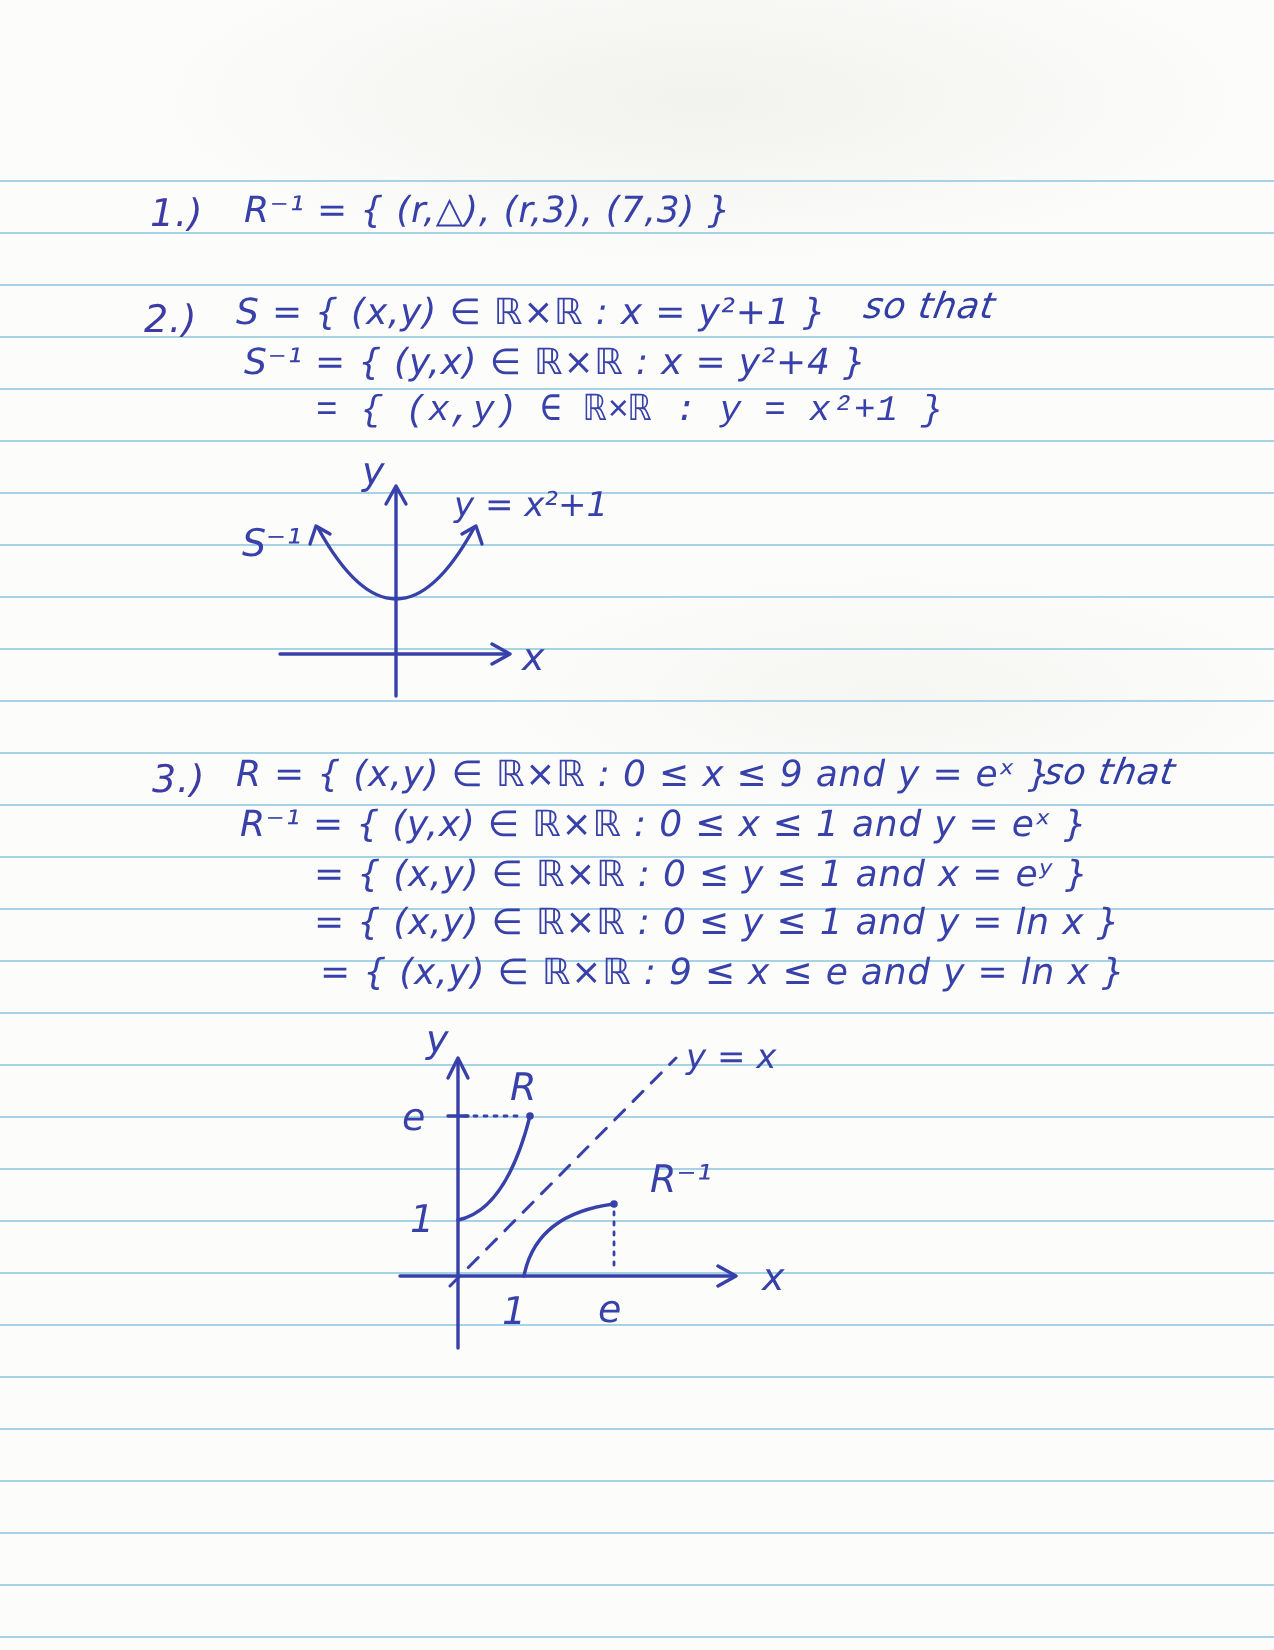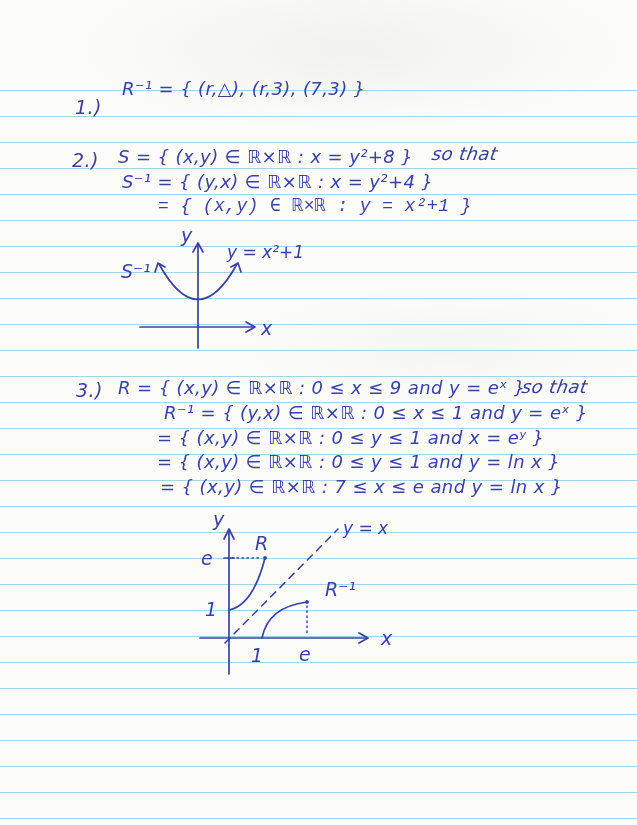--- a/index.html
+++ b/index.html
@@ -37,24 +37,24 @@
     fill:#3741a9;
   }
 </style>
 </head>
 <body>
 
 <div class="paper">
   <div class="ruling"></div>
 
   <div class="hw num" style="left:75px;top:96px;">1.)</div>
-  <div class="hw" style="left:122px;top:78px;font-style:italic;">R⁻¹ = { (r,△), (r,3), (7,3) }</div>
+  <div class="hw" style="left:122px;top:95px;font-style:italic;">R⁻¹ = { (r,△), (r,3), (7,3) }</div>
 
   <div class="hw num" style="left:72px;top:149px;">2.)</div>
-  <div class="hw" style="left:118px;top:146px;">S = { (x,y) ∈ ℝ×ℝ : x = y²+8 }</div>
+  <div class="hw" style="left:118px;top:146px;">S = { (x,y) ∈ ℝ×ℝ : x = y²+1 }</div>
   <div class="hw sothat" style="left:432px;top:143px;">so that</div>
   <div class="hw" style="left:122px;top:171px;">S⁻¹ = { (y,x) ∈ ℝ×ℝ : x = y²+4 }</div>
   <div class="hw" style="left:158px;top:196px;font-family:Liberation Mono, monospace;">= { (x,y) ∈ ℝ×ℝ : y = x²+1 }</div>
 
   <svg style="position:absolute;left:105px;top:226px;" width="235" height="128" viewBox="0 0 235 128">
     <g stroke="#3741a9" stroke-width="1.7" fill="none" stroke-linecap="round" stroke-linejoin="round">
 
       <path d="M93,18 L93,122"></path>
       <path d="M88,26 L93,17 L98,26"></path>
 
@@ -67,24 +67,24 @@
     </g>
     <text x="76" y="16" font-size="19">y</text>
     <text x="156" y="109" font-size="19">x</text>
     <text x="16" y="52" font-size="19">S⁻¹</text>
     <text x="122" y="32" font-size="17">y = x²+1</text>
   </svg>
 
   <div class="hw num" style="left:76px;top:379px;">3.)</div>
   <div class="hw" style="left:118px;top:377px;">R = { (x,y) ∈ ℝ×ℝ : 0 ≤ x ≤ 9 and y = eˣ }</div>
   <div class="hw sothat" style="left:522px;top:376px;">so that</div>
-  <div class="hw" style="left:120px;top:402px;margin-left:44px;">R⁻¹ = { (y,x) ∈ ℝ×ℝ : 0 ≤ x ≤ 1 and y = eˣ }</div>
+  <div class="hw" style="left:120px;top:402px;">R⁻¹ = { (y,x) ∈ ℝ×ℝ : 0 ≤ x ≤ 1 and y = eˣ }</div>
   <div class="hw" style="left:157px;top:427px;">= { (x,y) ∈ ℝ×ℝ : 0 ≤ y ≤ 1 and x = eʸ }</div>
   <div class="hw" style="left:157px;top:451px;">= { (x,y) ∈ ℝ×ℝ : 0 ≤ y ≤ 1 and y = ln x }</div>
-  <div class="hw" style="left:160px;top:476px;">= { (x,y) ∈ ℝ×ℝ : 7 ≤ x ≤ e and y = ln x }</div>
+  <div class="hw" style="left:160px;top:476px;">= { (x,y) ∈ ℝ×ℝ : 9 ≤ x ≤ e and y = ln x }</div>
 
   <svg style="position:absolute;left:175px;top:512px;" width="250" height="170" viewBox="0 0 250 170">
     <g stroke="#3741a9" stroke-width="1.7" fill="none" stroke-linecap="round" stroke-linejoin="round">
 
       <path d="M54,18 L54,162"></path>
       <path d="M49,27 L54,17 L59,27"></path>
 
       <path d="M25,126 L192,126"></path>
       <path d="M184,121 L193,126 L184,131"></path>
 

